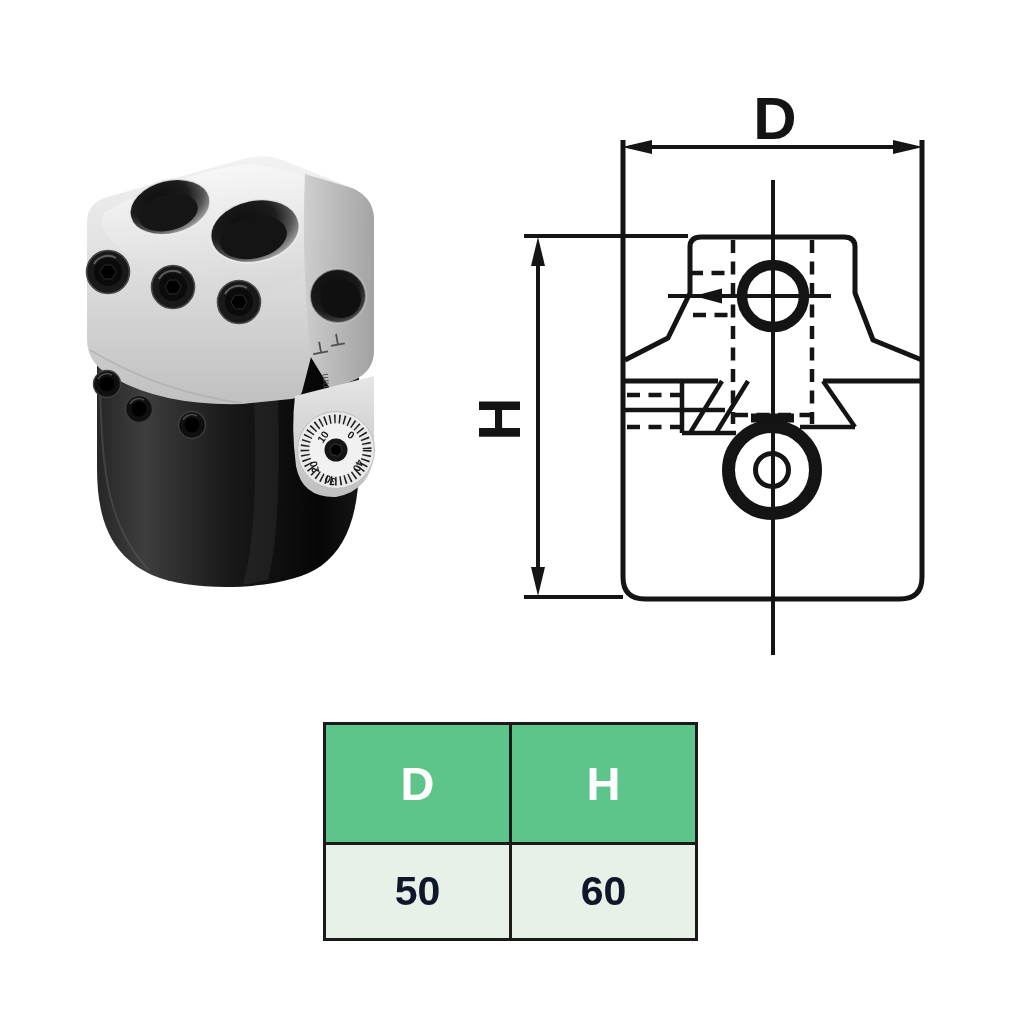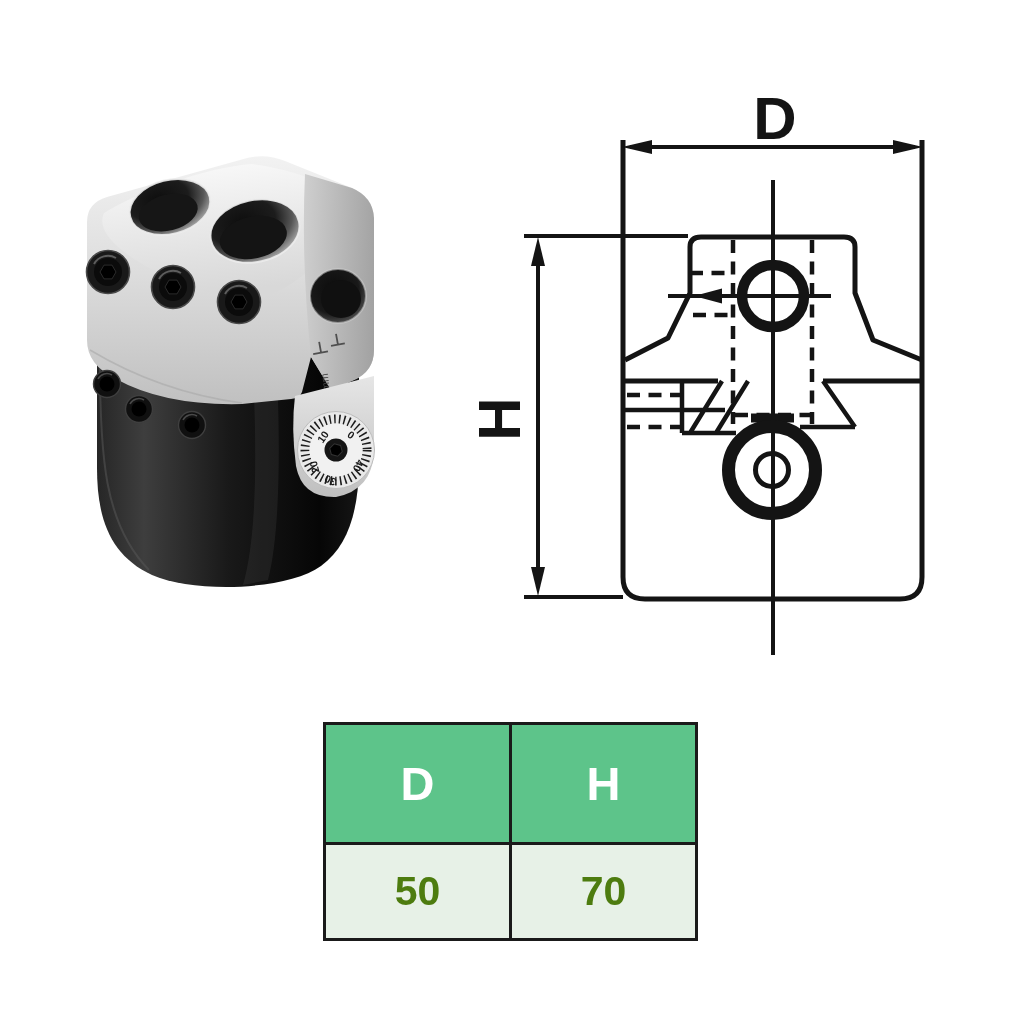--- a/index.html
+++ b/index.html
@@ -18,21 +18,21 @@
   .spec-table .tr-header{height:120px;flex:0 0 120px;}
   .spec-table .tr-values{flex:1;}
   .spec-table .cell{
     flex:1;display:flex;align-items:center;justify-content:center;
     font-weight:bold;box-sizing:border-box;
   }
   .spec-table .th{
     background:#5dc48a;color:#ffffff;font-size:47px;
     border-bottom:3px solid #1a1a1a;
   }
-  .spec-table .td{background:#e7f1e7;color:#4d7c0f;font-size:41px;}
+  .spec-table .td{background:#e7f1e7;color:#0f172a;font-size:41px;}
   .spec-table .cell-left{border-right:3px solid #1a1a1a;}
 </style>
 </head>
 <body>
 
 <div class="canvas">
 
 <svg width="1024" height="1024" viewBox="0 0 1024 1024" xmlns="http://www.w3.org/2000/svg">
   <defs>
     <linearGradient id="gBody" x1="0" y1="0" x2="1" y2="0">
@@ -180,17 +180,17 @@
   <text class="dim-label" transform="translate(499,419) rotate(-90)" font-size="60" font-weight="bold" fill="#141414" text-anchor="middle" dominant-baseline="central">H</text>
 </svg>
 
   <div class="spec-table">
     <div class="tr tr-header">
       <div class="cell th cell-left">D</div>
       <div class="cell th">H</div>
     </div>
     <div class="tr tr-values">
       <div class="cell td cell-left">50</div>
-      <div class="cell td">70</div>
+      <div class="cell td">60</div>
     </div>
   </div>
 
 </div>
 
 </body></html>

